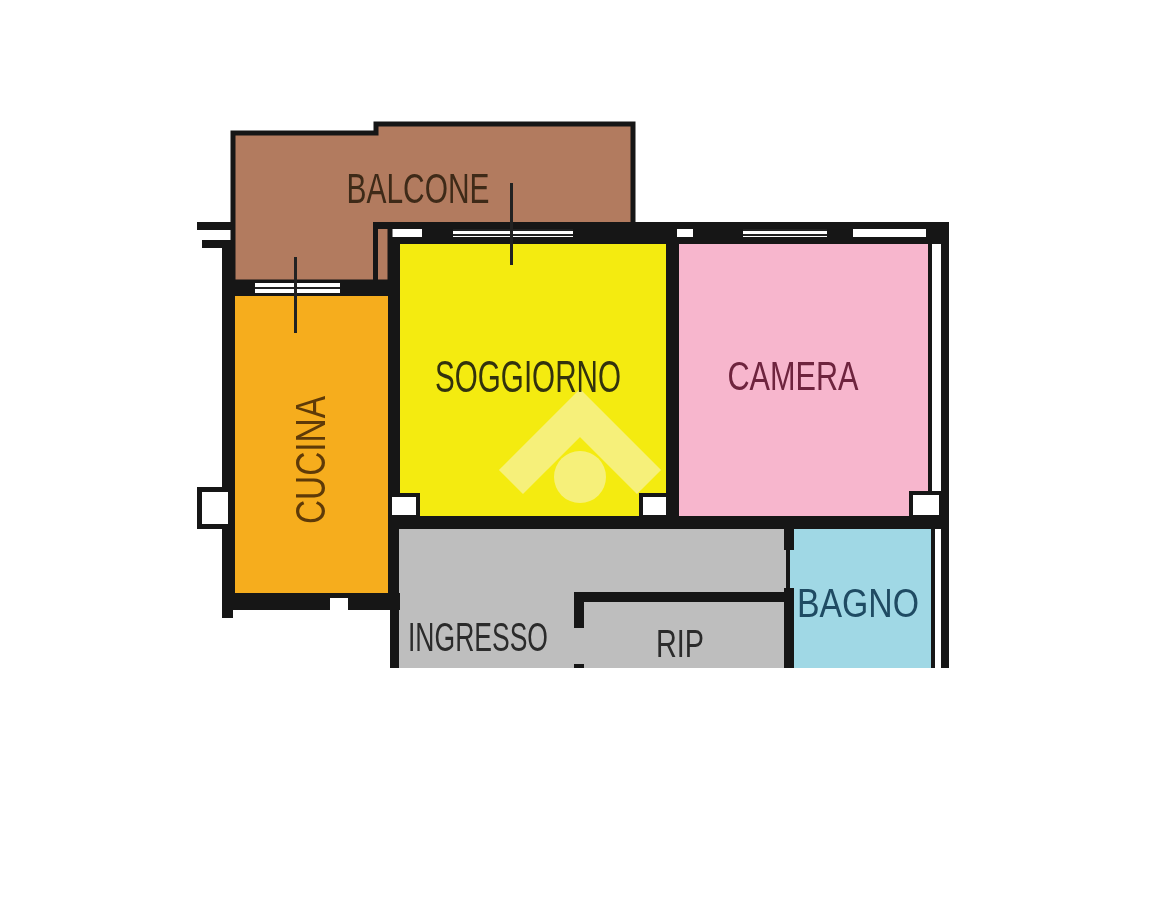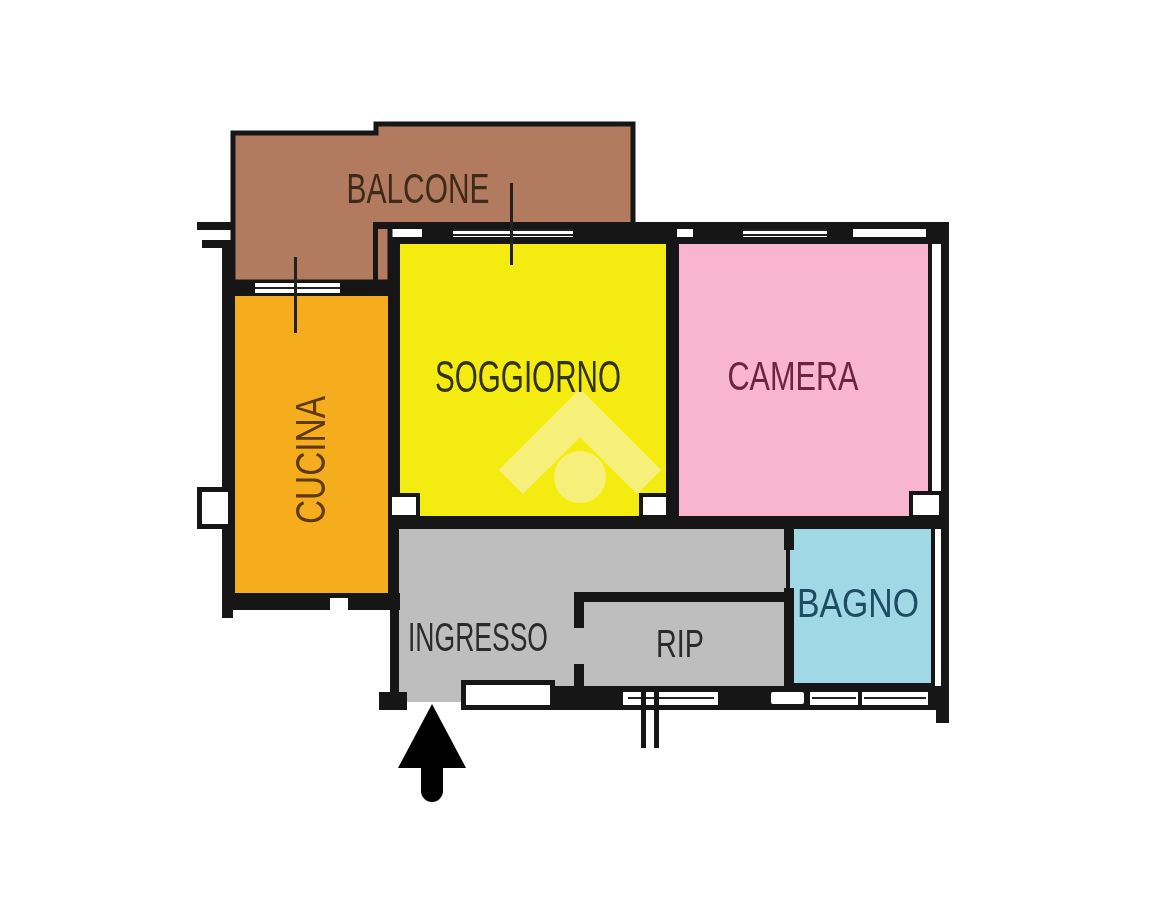--- a/index.html
+++ b/index.html
@@ -1,16 +1,16 @@
 <!DOCTYPE html>
 <html><head>
 <meta charset="utf-8">
 <style>
   html,body{margin:0;padding:0;background:#ffffff;}
-  .stage{position:relative;width:1154px;height:907px;background:#ffffff;overflow:hidden;
+  .stage{position:relative;width:1154px;height:668px;background:#ffffff;overflow:hidden;
          font-family:"Liberation Sans", sans-serif;}
   svg{position:absolute;left:0;top:0;}
   text{font-family:"Liberation Sans", sans-serif;}
 </style>
 </head>
 <body>
 
 <div class="stage">
 <svg width="1154" height="907" viewBox="0 0 1154 907">
 

